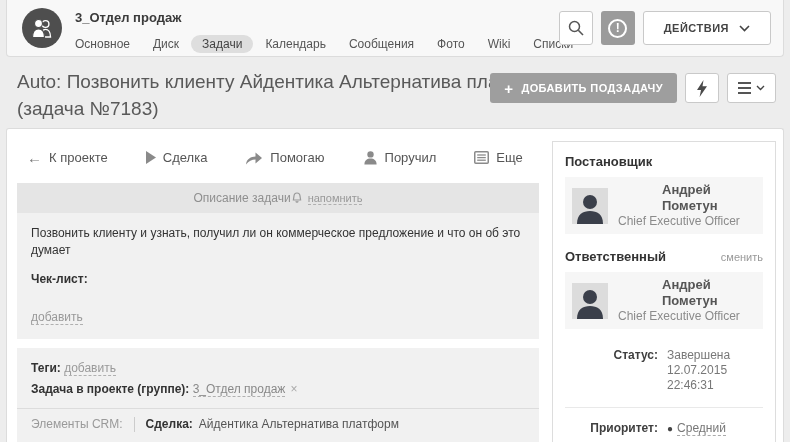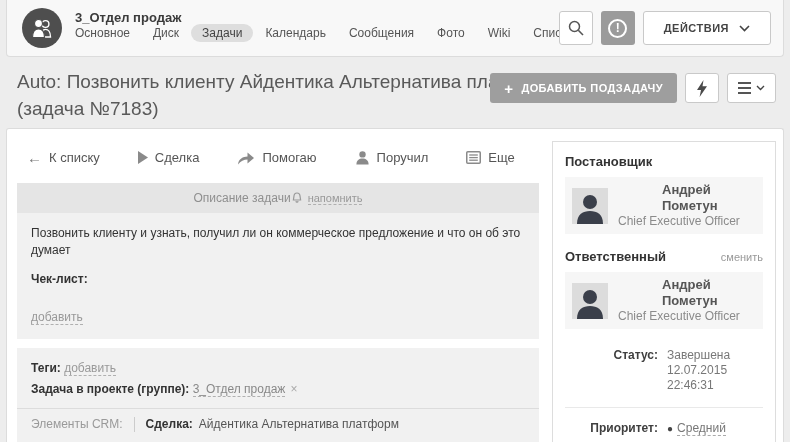--- a/index.html
+++ b/index.html
@@ -15,21 +15,21 @@
     position:absolute; left:6px; right:6px; top:0; height:57px;
     background:#f8f8f8; border:1px solid #dcdcdc; border-top:none;
     border-radius:0 0 4px 4px;
   }
   .group-avatar {
     position:absolute; left:15px; top:8px; width:40px; height:40px;
     border-radius:50%; background:#4e4e4e; display:flex; align-items:center; justify-content:center;
     cursor:pointer;
   }
   .group-title { position:absolute; left:68px; top:10px; font-size:13px; font-weight:bold; color:#3b3b3b; }
-  .topnav { position:absolute; left:68px; top:24px; display:flex; align-items:center; font-size:12px; color:#555; }
+  .topnav { position:absolute; left:68px; top:35px; display:flex; align-items:center; font-size:12px; color:#555; }
   .topnav .nav-item { margin-right:23px; cursor:pointer; white-space:nowrap; }
   .topnav .nav-item.active { background:#dedede; border-radius:10px; padding:2px 11px; margin-left:-11px; margin-right:12px; color:#444; }
   .top-right { position:absolute; right:12px; top:11px; display:flex; align-items:center; gap:8px; }
   .sq-btn {
     width:34px; height:34px; background:#fff; border:1px solid #c9c9c9; border-radius:3px;
     display:flex; align-items:center; justify-content:center; cursor:pointer;
   }
   .info-btn { width:34px; height:34px; background:#9b9b9b; border:none; border-radius:3px;
     display:flex; align-items:center; justify-content:center; cursor:pointer; }
   .info-circle { width:19px; height:19px; border:2px solid #fff; border-radius:50%;
@@ -189,21 +189,21 @@
     </div>
   </section>
 
   <section class="content-card">
 
     <div class="left-col">
 
       <div class="task-toolbar">
         <span class="tb-item">
           <span class="arrow-left">←</span>
-          <span>К списку</span>
+          <span>К проекте</span>
         </span>
         <span class="tb-item">
           <svg width="10" height="13" viewBox="0 0 10 13">
             <polygon points="0,0 0,13 10,6.5" fill="#8a8a8a"></polygon>
           </svg>
           <span>Сделка</span>
         </span>
         <span class="tb-item">
           <svg width="18" height="15" viewBox="0 0 18 15">
             <path d="M1 14.5 C1.6 8.5 6 6.6 10.5 6.4 L10.5 2.5 L17 8 L10.5 13.5 L10.5 9.6 C6.8 9.7 3.7 10.9 1 14.5 Z" fill="#8a8a8a"></path>

